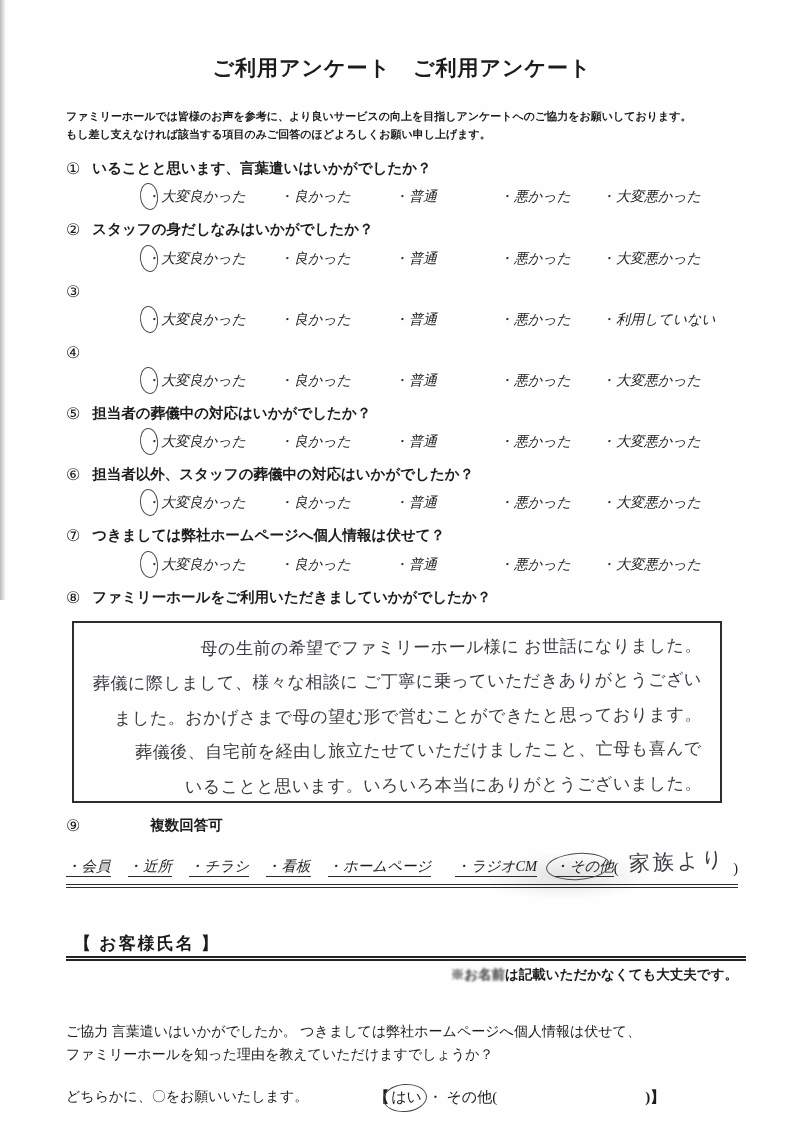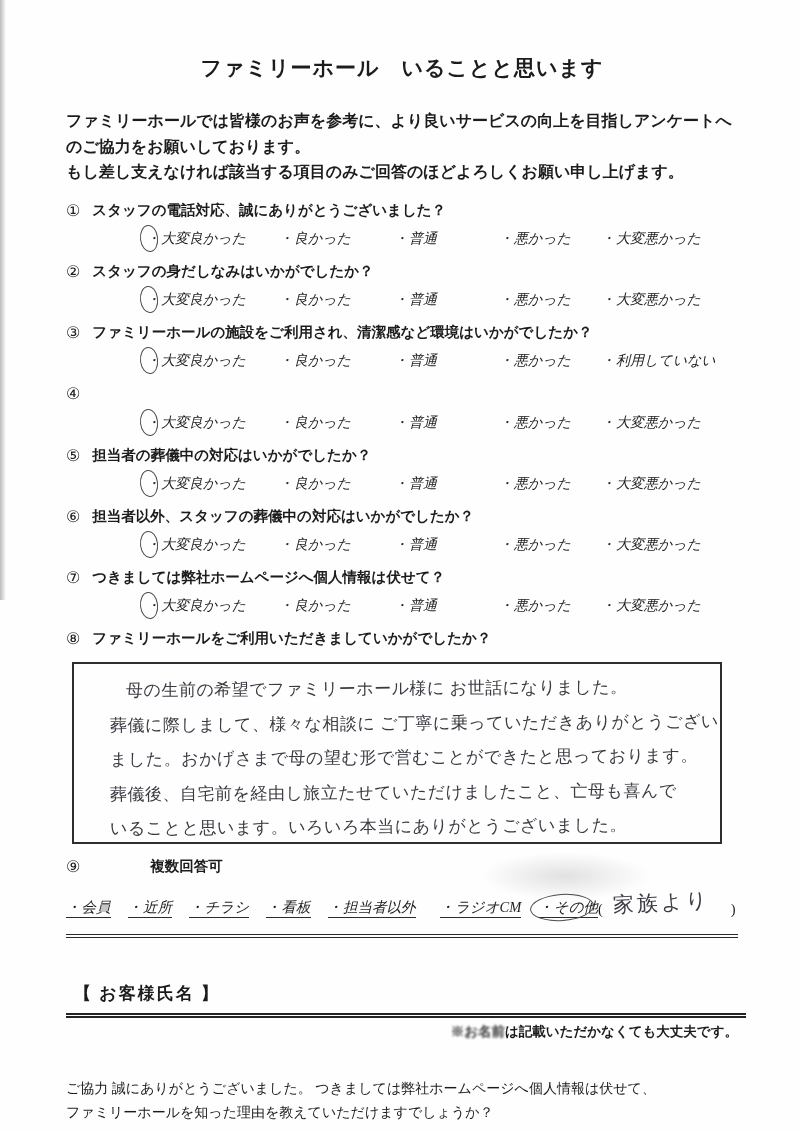--- a/index.html
+++ b/index.html
@@ -9,53 +9,53 @@
     font-family:"Liberation Serif",serif;
   }
   
   .scan-edge{position:absolute;left:0;top:0;width:6px;height:600px;
     background:linear-gradient(to right,rgba(120,120,120,.5),rgba(255,255,255,0));}
   .scan-smudge{position:absolute;left:480px;top:852px;width:170px;height:48px;
     background:radial-gradient(ellipse at center,rgba(150,150,150,.28),rgba(255,255,255,0) 70%);}
   .page{position:absolute;top:0;left:0;right:0;bottom:0;padding:50px 62px 0 66px;box-sizing:border-box;}
 
   .title{text-align:center;font-size:21px;font-weight:bold;letter-spacing:1px;margin:4px 0 26px;}
-  .intro{font-family:"Liberation Sans",sans-serif;font-weight:bold;font-size:16px;line-height:1.6;margin-bottom:16px;}
+  .intro{font-family:"Liberation Sans",sans-serif;font-weight:bold;font-size:11px;line-height:1.6;margin-bottom:16px;}
 
   .question{margin-bottom:13px;}
   .q-head{font-family:"Liberation Sans",sans-serif;font-weight:bold;font-size:14.5px;margin-bottom:9px;display:flex;}
   .q-num{margin-right:12px;font-weight:normal;font-size:16px;line-height:1.2;}
   .q-options{display:grid;grid-template-columns:133px 115px 105px 102px auto;margin-left:80px;
     font-style:italic;font-size:14px;height:20px;align-items:center;}
   .opt{position:relative;white-space:nowrap;font-style:italic;}
   .bullet{display:inline-block;margin-right:1px;}
   .opt.selected::before{content:"";position:absolute;left:-6px;top:-5px;width:16px;height:25px;
     border:1.6px solid #4a4a50;border-radius:52% 48% 50% 50%;transform:rotate(-7deg);}
 
   .comment-box{border:2px solid #2e2e2e;margin:14px 0 8px 6px;width:650px;height:182px;
-    padding:8px 36px;box-sizing:border-box;}
+    padding:8px 18px;box-sizing:border-box;text-align:right;}
   .hand{color:#3a3a42;}
   .hand-line{font-size:17px;line-height:34.5px;letter-spacing:.5px;white-space:nowrap;transform:rotate(-.4deg);}
   .hand-line:first-child{text-indent:16px;}
 
   .q9-head{font-family:"Liberation Sans",sans-serif;font-weight:bold;font-size:14.5px;display:flex;margin-bottom:14px;}
   .q9-note{margin-left:58px;}
-  .q9-row{display:flex;align-items:flex-end;border-bottom:4px double #2b2b2b;padding-bottom:16px;
+  .q9-row{display:flex;align-items:flex-end;border-bottom:4px double #2b2b2b;padding-bottom:7px;
     font-style:italic;font-size:14.5px;width:672px;}
   .q9-opts{display:flex;}
   .q9-opt{border-bottom:1.5px solid #2b2b2b;margin-right:17px;white-space:nowrap;position:relative;}
   .q9-opt.wide{margin-right:24px;}
   .q9-other{border-bottom:1.5px solid #2b2b2b;position:relative;white-space:nowrap;}
   .q9-other::before{content:"";position:absolute;left:-8px;top:-4px;width:62px;height:25px;
     border:1.6px solid #4a4a50;border-radius:50%;transform:rotate(-4deg);}
   .q9-fill{font-style:normal;font-size:21px;display:inline-block;width:118px;margin-left:10px;
     transform:rotate(-3deg) translateY(-2px);letter-spacing:3px;}
   .q9-paren{font-style:normal;}
 
-  .name-sec{margin-top:44px;border-bottom:5px double #242424;padding:0 0 8px 8px;width:672px;}
+  .name-sec{margin-top:44px;border-bottom:5px double #242424;padding:0 0 1px 8px;width:672px;}
   .name-label{font-size:17px;font-weight:bold;letter-spacing:2px;}
   .name-note{font-family:"Liberation Sans",sans-serif;font-weight:bold;font-size:13.5px;text-align:right;
     margin-top:5px;width:672px;}
   .smudge{filter:blur(.8px);opacity:.9;}
 
   .closing{margin-top:36px;font-size:14px;line-height:1.65;}
   .choice-row{display:flex;margin-top:22px;font-size:14px;align-items:flex-start;}
   .choice-group{margin-left:66px;font-size:15px;white-space:nowrap;}
   .bracket{font-weight:bold;}
   .yes-wrap{position:relative;display:inline-block;padding:0 2px;}
@@ -64,32 +64,32 @@
   .blank-space{display:inline-block;width:148px;}
 </style>
 </head>
 <body>
 
 <div class="scan-edge"></div>
 <div class="scan-smudge"></div>
 
 <div class="page">
 
-  <div class="title">ファミリーホール　いることと思います</div>
+  <div class="title">ご利用アンケート　ご利用アンケート</div>
 
   <div class="intro">
     <div>ファミリーホールでは皆様のお声を参考に、より良いサービスの向上を目指しアンケートへのご協力をお願いしております。</div>
     <div>もし差し支えなければ該当する項目のみご回答のほどよろしくお願い申し上げます。</div>
   </div>
 
   <div id="questions">
       <div class="question">
         <div class="q-head">
           <span class="q-num">①</span>
-          <span>スタッフの電話対応、誠にありがとうございました？</span>
+          <span>いることと思います、言葉遣いはいかがでしたか？</span>
         </div>
         <div class="q-options">
           <span class="opt selected"><span class="bullet">・</span><span>大変良かった</span></span>
           <span class="opt"><span class="bullet">・</span><span>良かった</span></span>
           <span class="opt"><span class="bullet">・</span><span>普通</span></span>
           <span class="opt"><span class="bullet">・</span><span>悪かった</span></span>
           <span class="opt"><span class="bullet">・</span><span>大変悪かった</span></span>
         </div>
       </div>
       <div class="question">
@@ -101,21 +101,20 @@
           <span class="opt selected"><span class="bullet">・</span><span>大変良かった</span></span>
           <span class="opt"><span class="bullet">・</span><span>良かった</span></span>
           <span class="opt"><span class="bullet">・</span><span>普通</span></span>
           <span class="opt"><span class="bullet">・</span><span>悪かった</span></span>
           <span class="opt"><span class="bullet">・</span><span>大変悪かった</span></span>
         </div>
       </div>
       <div class="question">
         <div class="q-head">
           <span class="q-num">③</span>
-          <span>ファミリーホールの施設をご利用され、清潔感など環境はいかがでしたか？</span>
         </div>
         <div class="q-options">
           <span class="opt selected"><span class="bullet">・</span><span>大変良かった</span></span>
           <span class="opt"><span class="bullet">・</span><span>良かった</span></span>
           <span class="opt"><span class="bullet">・</span><span>普通</span></span>
           <span class="opt"><span class="bullet">・</span><span>悪かった</span></span>
           <span class="opt"><span class="bullet">・</span><span>利用していない</span></span>
         </div>
       </div>
       <div class="question">
@@ -189,39 +188,39 @@
     <div class="q9-head">
       <span class="q-num">⑨</span>
       <span class="q9-note">複数回答可</span>
     </div>
     <div class="q9-row">
       <span class="q9-opts" id="q9-options">
           <span class="q9-opt"><span class="bullet">・</span><span>会員</span></span>
           <span class="q9-opt"><span class="bullet">・</span><span>近所</span></span>
           <span class="q9-opt"><span class="bullet">・</span><span>チラシ</span></span>
           <span class="q9-opt"><span class="bullet">・</span><span>看板</span></span>
-          <span class="q9-opt wide"><span class="bullet">・</span><span>担当者以外</span></span>
+          <span class="q9-opt wide"><span class="bullet">・</span><span>ホームページ</span></span>
           <span class="q9-opt"><span class="bullet">・</span><span>ラジオCM</span></span>
         </span>
       <span class="q9-other"><span class="bullet">・</span><span>その他</span></span>
       <span class="q9-paren">(</span>
       <span class="q9-fill hand">家族より</span>
       <span class="q9-paren">)</span>
     </div>
   </div>
 
   <div class="name-sec">
     <span class="name-label">【 お客様氏名 】</span>
   </div>
   <div class="name-note">
     <span class="smudge">※お名前</span><span>は記載いただかなくても大丈夫です。</span>
   </div>
 
   <div class="closing">
-    <div>ご協力 誠にありがとうございました。 つきましては弊社ホームページへ個人情報は伏せて、</div>
+    <div>ご協力 言葉遣いはいかがでしたか。 つきましては弊社ホームページへ個人情報は伏せて、</div>
     <div>ファミリーホールを知った理由を教えていただけますでしょうか？</div>
   </div>
 
   <div class="choice-row">
     <span>どちらかに、〇をお願いいたします。</span>
     <span class="choice-group">
       <span class="bracket">【</span><span class="yes-wrap">はい</span>
       <span>・</span>
       <span>その他(</span><span class="blank-space"></span><span class="bracket">)】</span>
     </span>

